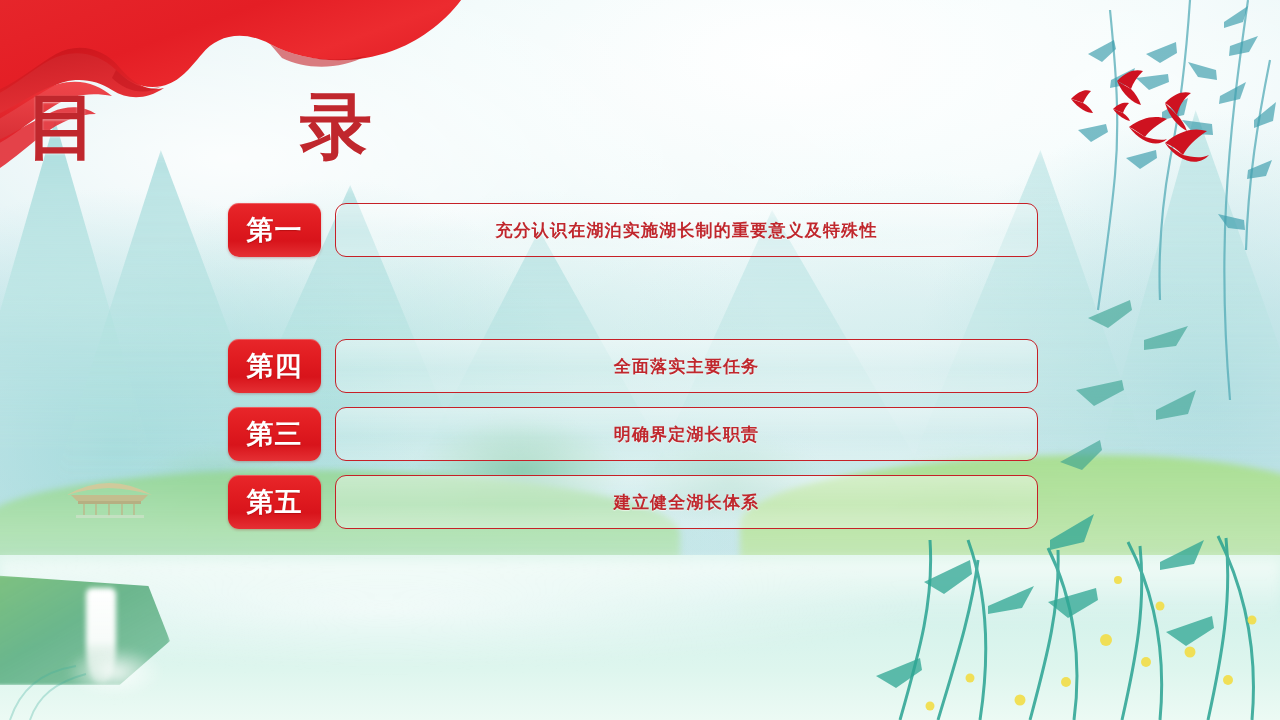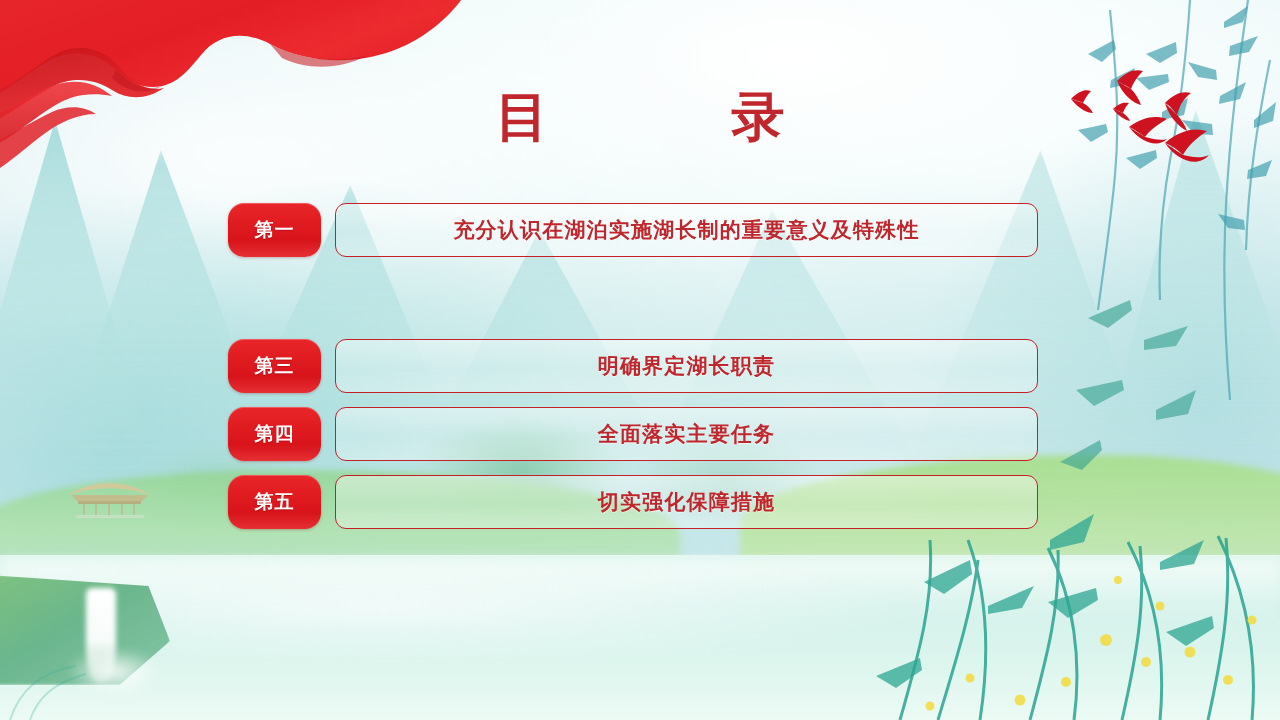--- a/index.html
+++ b/index.html
@@ -117,23 +117,22 @@
   
   .birds { position: absolute; left: 1035px; top: 55px; width: 210px; height: 110px; }
 
   
   .ribbon { position: absolute; left: -6px; top: -4px; width: 470px; height: 200px; }
 
   
   .title {
     position: absolute;
     left: 0; right: 0; top: 88px;
-    text-align: center;
     color: #C0272D;
-    font-size: 53px;
+    font-size: 72px;
     font-weight: 700;
     letter-spacing: 26px;
     text-indent: 26px;
     line-height: 1.1;
     font-family: "Liberation Serif", "DejaVu Serif", serif;
     text-shadow: 0 1px 2px rgba(255,255,255,0.55);
     white-space: pre;
   }
 
   .toc {
@@ -147,46 +146,46 @@
     align-items: center;
     height: 54px;
     margin-bottom: 14px;
   }
   .toc-row:last-child { margin-bottom: 0; }
 
   .badge {
     flex: 0 0 auto;
     width: 93px;
     height: 54px;
-    border-radius: 16px;
+    border-radius: 11px;
     background: linear-gradient(180deg, #e8262a 0%, #e01b20 40%, #d8141b 70%, #e53034 100%);
     box-shadow: 0 1px 3px rgba(140,0,0,0.28), inset 0 1px 0 rgba(255,255,255,0.25);
     color: #ffffff;
-    font-size: 19px;
+    font-size: 27px;
     font-weight: 700;
     letter-spacing: 1px;
     display: flex;
     align-items: center;
     justify-content: center;
     font-family: "Liberation Serif", "DejaVu Serif", serif;
     text-shadow: 0 1px 1px rgba(120,0,0,0.35);
   }
 
   .bar {
     flex: 1 1 auto;
     height: 54px;
     margin-left: 14px;
     border: 1.6px solid #C62027;
     border-radius: 11px;
     background: linear-gradient(180deg, rgba(255,255,255,0.46) 0%, rgba(255,255,255,0.24) 55%, rgba(255,255,255,0.34) 100%);
     display: flex;
     align-items: center;
     justify-content: center;
     color: #C0272D;
-    font-size: 21px;
+    font-size: 17px;
     font-weight: 700;
     letter-spacing: 1.2px;
     font-family: "Liberation Serif", "DejaVu Serif", serif;
     text-shadow: 0 1px 1px rgba(255,255,255,0.6);
     box-sizing: border-box;
   }
 </style>
 </head>
 <body>
 
@@ -357,28 +356,28 @@
 
     <div class="toc-row">
       <div class="badge">第一</div>
       <div class="bar">充分认识在湖泊实施湖长制的重要意义及特殊性</div>
     </div>
 
     <div class="toc-row">
     </div>
 
     <div class="toc-row">
+      <div class="badge">第四</div>
+      <div class="bar">全面落实主要任务</div>
+    </div>
+
+    <div class="toc-row">
       <div class="badge">第三</div>
       <div class="bar">明确界定湖长职责</div>
     </div>
 
     <div class="toc-row">
-      <div class="badge">第四</div>
-      <div class="bar">全面落实主要任务</div>
-    </div>
-
-    <div class="toc-row">
       <div class="badge">第五</div>
-      <div class="bar">切实强化保障措施</div>
+      <div class="bar">建立健全湖长体系</div>
     </div>
 
   </div>
 </div>
 
 </body></html>

